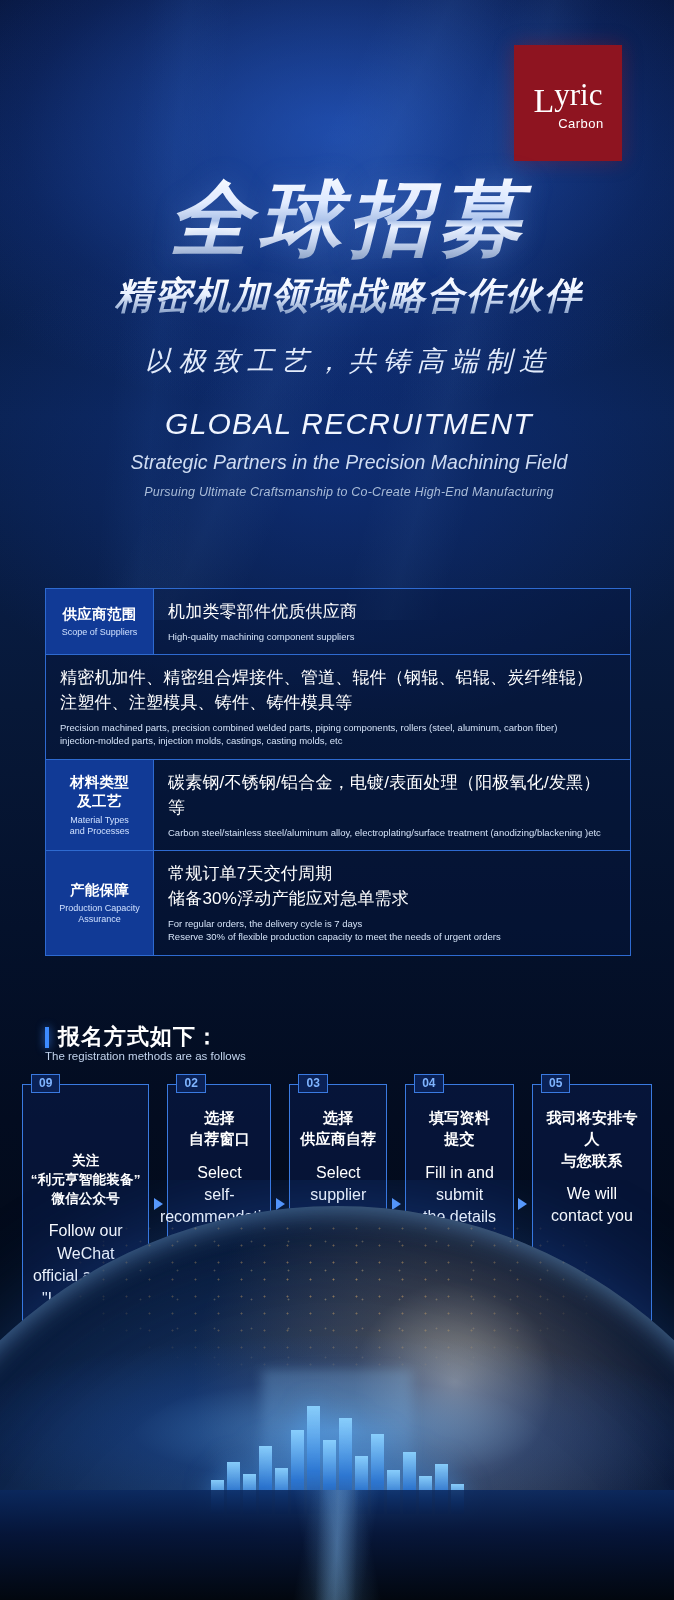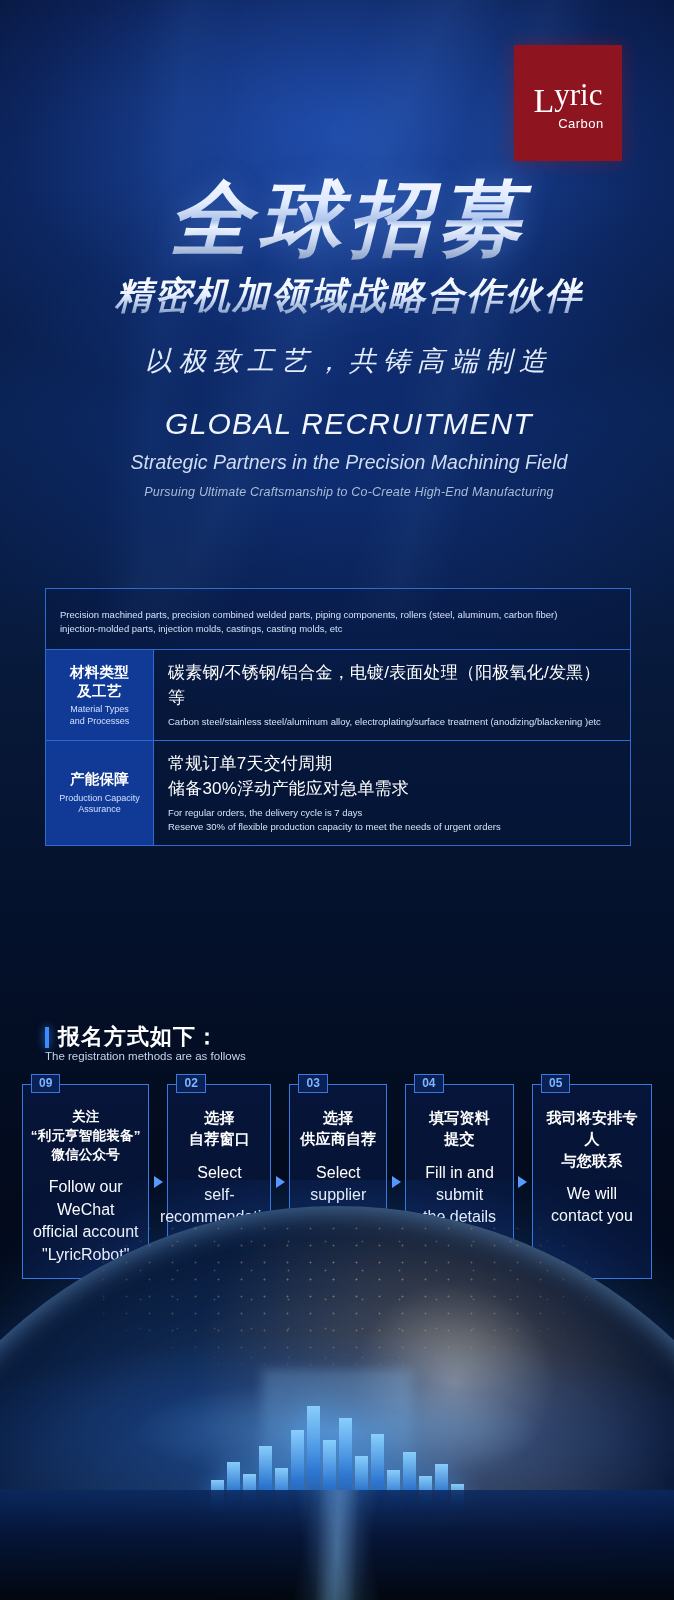--- a/index.html
+++ b/index.html
@@ -264,21 +264,21 @@
     padding: 2px 7px 3px;
     line-height: 1;
   }
   .step-cn {
     color: #ffffff;
     font-size: 15px;
     font-weight: 700;
     line-height: 1.42;
     letter-spacing: 0.2px;
   }
-  .step-cn.small { font-size: 13.5px; }
+  .step-cn.small { font-size: 13.5px; margin-top: 44px; }
   .step-en {
     color: #ffffff;
     font-size: 16px;
     line-height: 1.4;
     margin-top: 12px;
     font-weight: 400;
   }
   .arrow {
     width: 18px;
     display: flex;
@@ -399,23 +399,34 @@
     <div class="cn-main">全球招募</div>
     <div class="cn-sub">精密机加领域战略合作伙伴</div>
     <div class="cn-tag">以极致工艺，共铸高端制造</div>
     <div class="en-1">GLOBAL RECRUITMENT</div>
     <div class="en-2">Strategic Partners in the Precision Machining Field</div>
     <div class="en-3">Pursuing Ultimate Craftsmanship to Co-Create High-End Manufacturing</div>
   </div>
 
   <div class="spec-table">
 
+    <div class="spec-row">
+      <div class="spec-label">
+        <div class="cn">供应商范围</div>
+        <div class="en">Scope of Suppliers</div>
+      </div>
+      <div class="spec-body">
+        <div class="cn">机加类零部件优质供应商</div>
+        <div class="en">High-quality machining component suppliers</div>
+      </div>
+    </div>
 
     <div class="spec-row">
       <div class="spec-body">
+        <div class="cn">精密机加件、精密组合焊接件、管道、辊件（钢辊、铝辊、炭纤维辊）<br>注塑件、注塑模具、铸件、铸件模具等</div>
         <div class="en">Precision machined parts, precision combined welded parts, piping components, rollers (steel, aluminum, carbon fiber)<br>injection-molded parts, injection molds, castings, casting molds, etc</div>
       </div>
     </div>
 
     <div class="spec-row">
       <div class="spec-label">
         <div class="cn">材料类型<br>及工艺</div>
         <div class="en">Material Types<br>and Processes</div>
       </div>
       <div class="spec-body">

